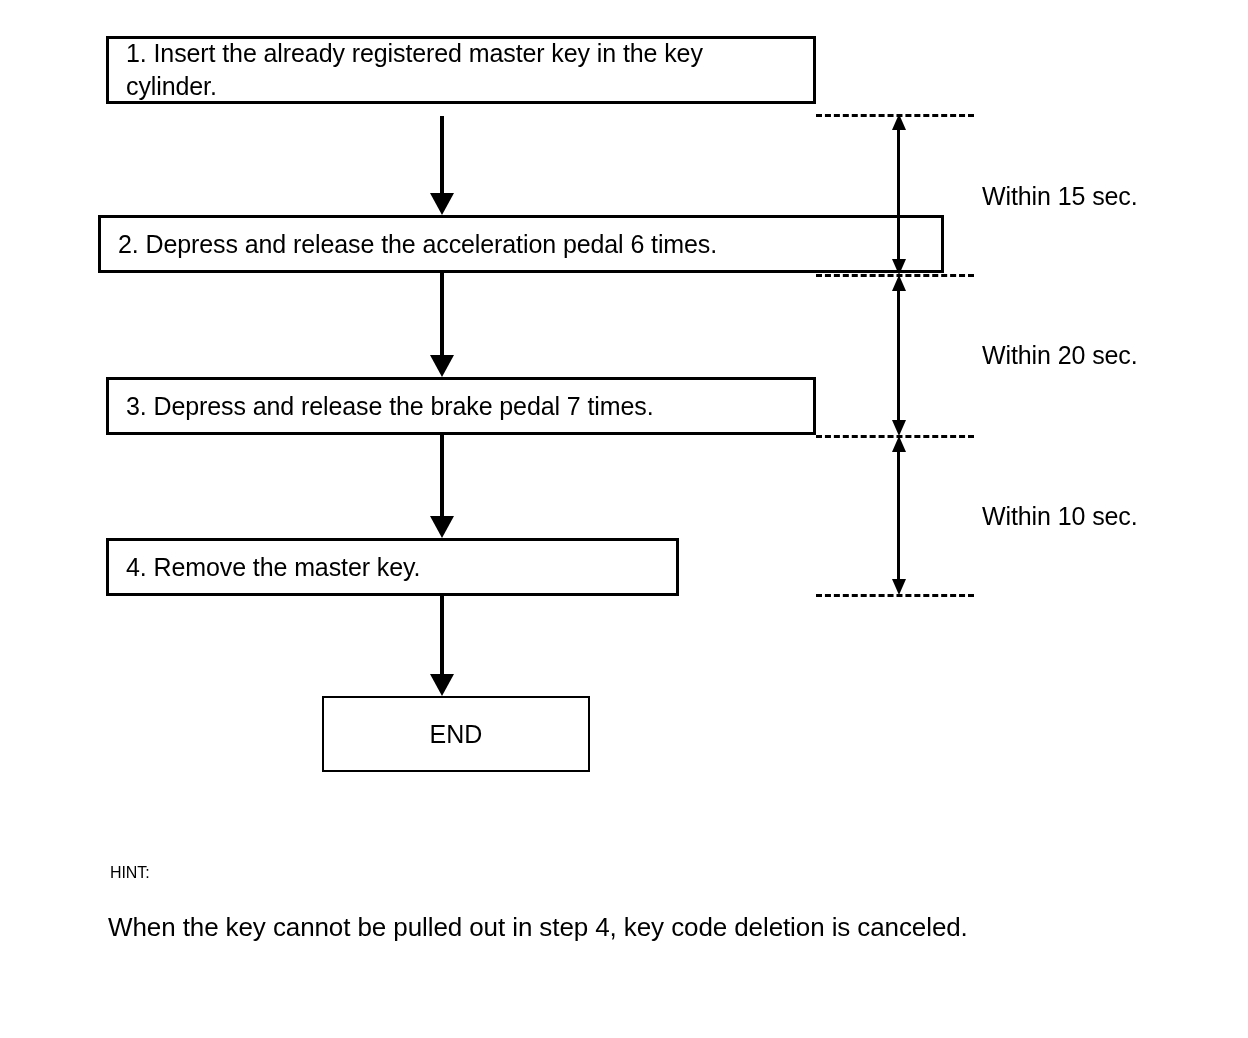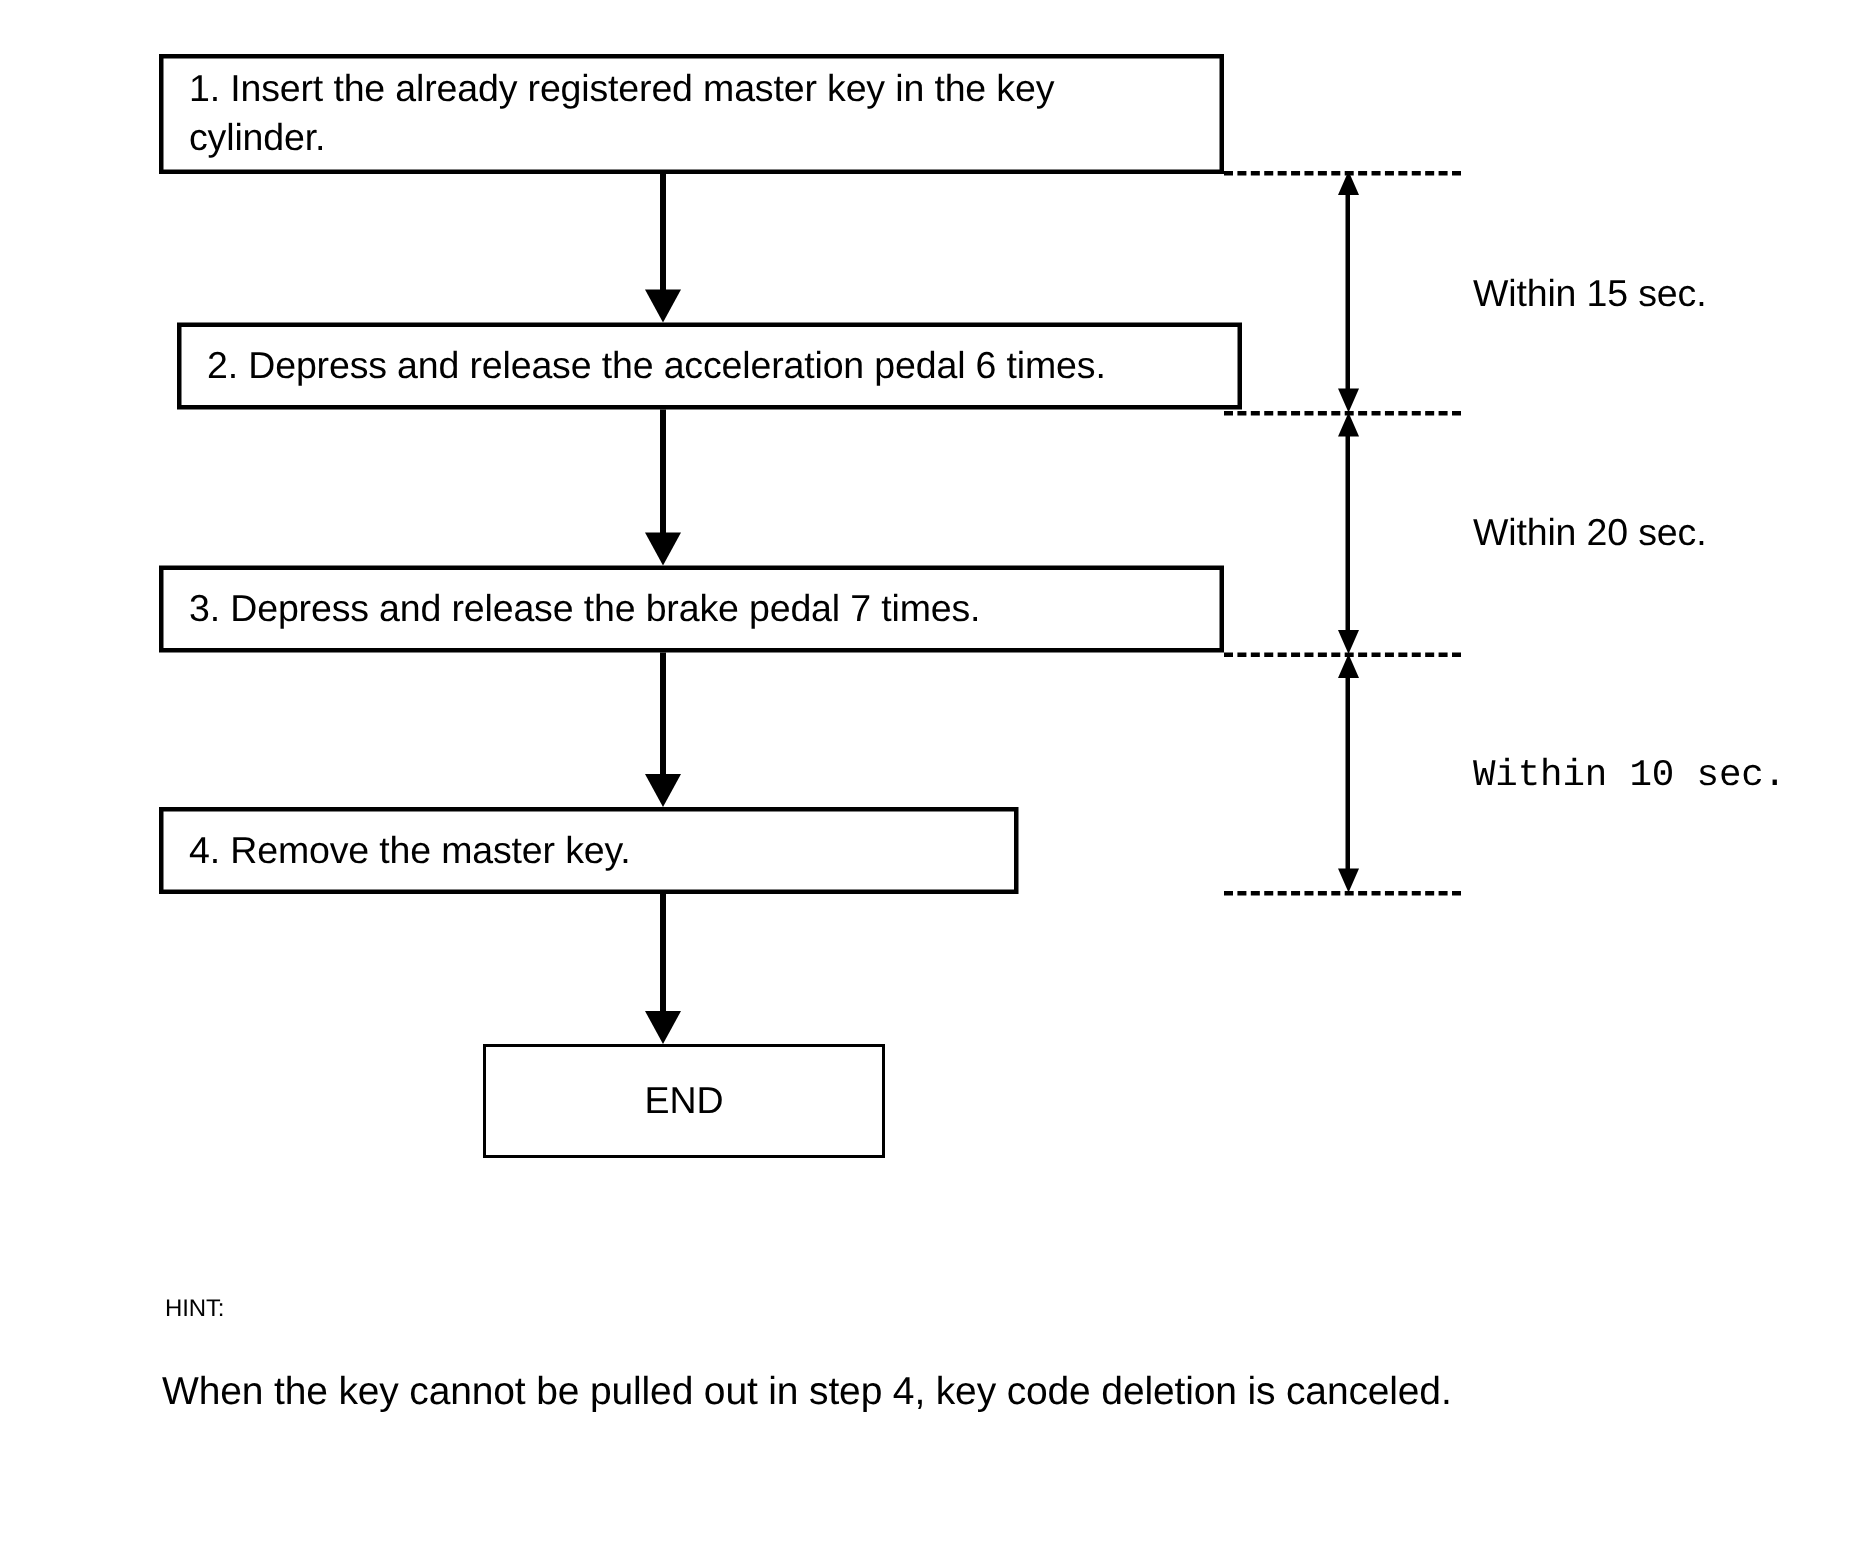--- a/index.html
+++ b/index.html
@@ -28,22 +28,22 @@
   }
   .step-text {
     font-size: 25px;
     line-height: 1.32;
     padding-left: 17px;
     padding-right: 10px;
     letter-spacing: -0.1px;
     white-space: pre-line;
   }
 
-  #step-1 { left: 106px; top: 36px;  width: 710px; height: 80px; }
-  #step-2 { left: 118px; top: 215px; width: 710px; height: 58px; text-align: right; }
+  #step-1 { left: 106px; top: 36px;  width: 710px; height: 68px; }
+  #step-2 { left: 98px; top: 215px; width: 846px; height: 58px; text-align: right; }
   #step-3 { left: 106px; top: 377px; width: 710px; height: 58px; }
   #step-4 { left: 106px; top: 538px; width: 573px; height: 58px; }
 
   
   #end-box {
     position: absolute;
     left: 322px;
     top: 696px;
     width: 268px;
     height: 76px;
@@ -146,21 +146,21 @@
   
   .timing-label {
     position: absolute;
     left: 982px;
     font-size: 25px;
     white-space: nowrap;
     letter-spacing: -0.1px;
   }
   #timing-1 { top: 182px; }
   #timing-2 { top: 341px; }
-  #timing-3 { top: 502px; font-family: Liberation Mono, monospace; }
+  #timing-3 { top: 502px; }
 
   
   #hint-title {
     position: absolute;
     left: 110px;
     top: 864px;
     font-size: 16px;
     letter-spacing: -0.1px;
   }
   #hint-body {

